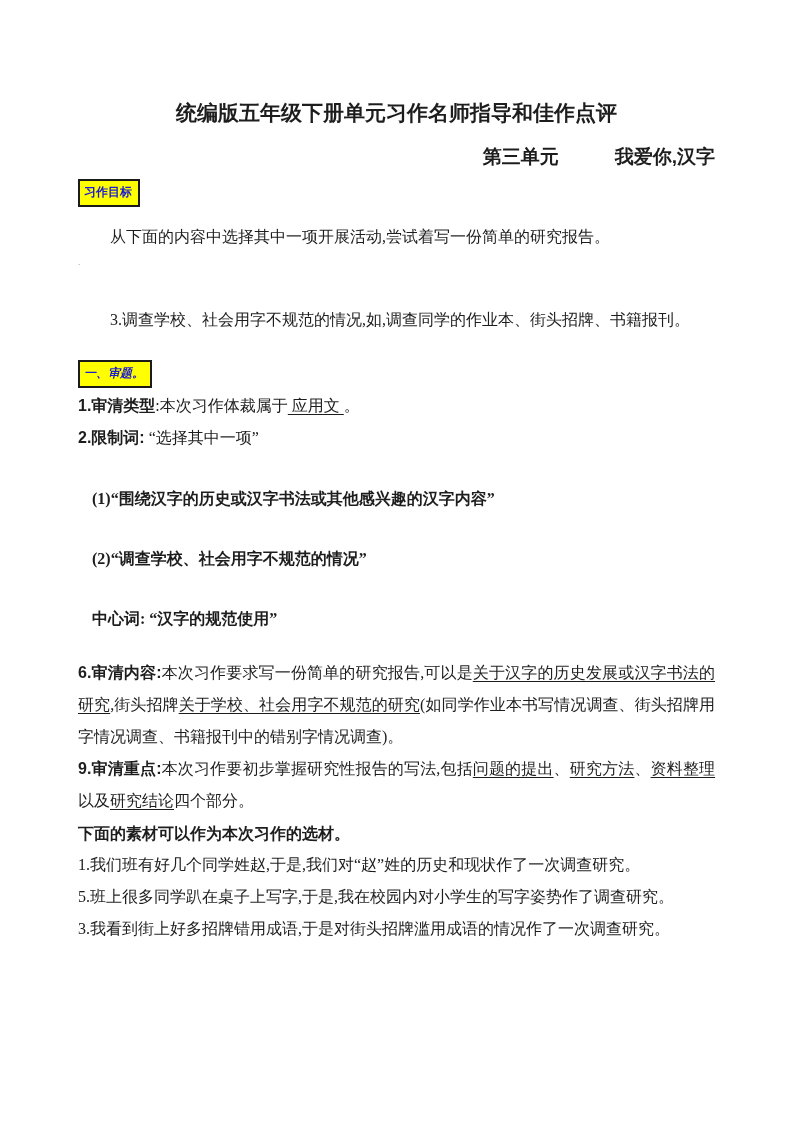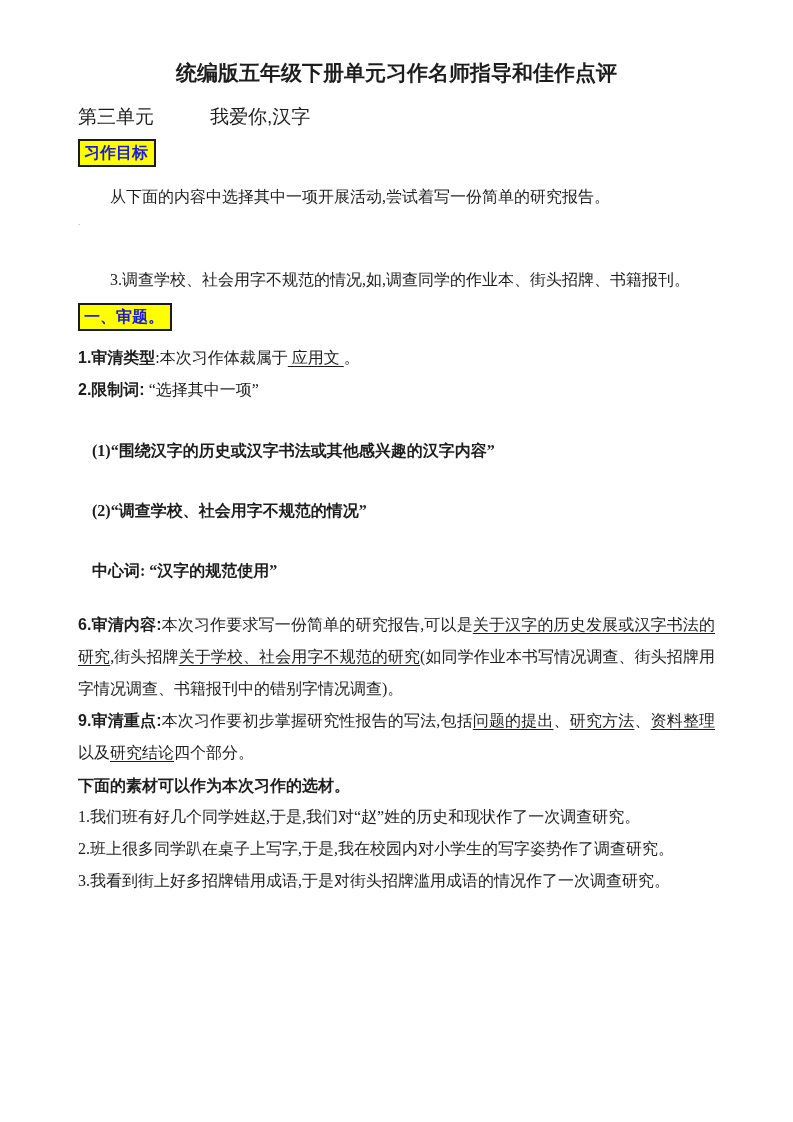--- a/index.html
+++ b/index.html
@@ -6,52 +6,52 @@
     --hl:#ffff00;
     --badge-blue:#1b1bd4;
     --badge-border:#1a1a1a;
     --ink:#1d1d1d;
   }
   html,body{margin:0;padding:0;background:#ffffff;}
   .page{
     position:relative;
     width:793px;height:1122px;
     box-sizing:border-box;
-    padding:60px 78px 0 78px;
+    padding:100px 78px 0 78px;
     background:#ffffff;
     color:var(--ink);
     font-family:"Liberation Serif", serif;
     font-size:16px;
     overflow:hidden;
   }
   .doc-title{
     text-align:center;
     font-family:"Liberation Sans", sans-serif;
     font-weight:bold;
     font-size:21px;
     line-height:26px;
     margin:0;
   }
   .doc-subtitle{
-    text-align:left;
+    text-align:right;
     font-family:"Liberation Sans", sans-serif;
-    font-weight:normal;
+    font-weight:bold;
     font-size:19px;
     line-height:25px;
     margin-top:18px;
   }
   .doc-subtitle .gap{display:inline-block;width:56px;}
   .badge{
     display:inline-block;
     background:var(--hl);
     border:2px solid var(--badge-border);
     color:var(--badge-blue);
     font-family:"Liberation Sans", sans-serif;
     font-weight:bold;
-    font-size:16px;
+    font-size:12px;
     line-height:21px;
     padding:1px 6px 2px 4px;
   }
   .badge-row{line-height:0;}
   .m-goal{margin-top:10px;}
   .p{
     margin:0;
     line-height:21px;
   }
   .indent{text-indent:2em;}
@@ -59,22 +59,22 @@
   .p-intro{margin-top:19px;}
   .p-item1{margin-top:28px;}
   .stray{
     margin-top:10px;
     height:10px;
     font-size:9px;
     line-height:10px;
     color:#8a8a78;
   }
   .p-item2{margin-top:42px;}
-  .m-sec1{margin-top:13px;}
-  .p-type{margin-top:16px;}
+  .m-sec1{margin-top:30px;font-style:italic;}
+  .p-type{margin-top:7px;}
   .p-limit{margin-top:11px;}
   .p-sub1{margin-top:40px;}
   .p-sub2{margin-top:39px;}
   .p-center{margin-top:39px;}
   .p-wrap{
     margin-top:28px;
     line-height:32px;
     text-align:justify;
   }
   .p-focus{margin-top:0;}
@@ -132,17 +132,17 @@
 
   <p class="p p-wrap rich"><span class="b">6.审清内容:</span><span>本次习作要求写一份简单的研究报告,可以是</span><span class="u">关于汉字的历史发展或汉字书法的研究</span><span>,街头招牌</span><span class="u">关于学校、社会用字不规范的研究</span><span>(如同学作业本书写情况调查、街头招牌用字情况调查、书籍报刊中的错别字情况调查)。</span></p>
 
   <p class="p p-wrap p-focus rich"><span class="b">9.审清重点:</span><span>本次习作要初步掌握研究性报告的写法,包括</span><span class="u">问题的提出</span><span>、</span><span class="u">研究方法</span><span>、</span><span class="u">资料整理</span><span>以及</span><span class="u">研究结论</span><span>四个部分。</span></p>
 
 
   <p class="p p-lead">下面的素材可以作为本次习作的选材。</p>
 
   <div class="sel-list">
     <p class="p sel-item">1.我们班有好几个同学姓赵,于是,我们对“赵”姓的历史和现状作了一次调查研究。</p>
-    <p class="p sel-item">2.班上很多同学趴在桌子上写字,于是,我在校园内对小学生的写字姿势作了调查研究。</p>
+    <p class="p sel-item">5.班上很多同学趴在桌子上写字,于是,我在校园内对小学生的写字姿势作了调查研究。</p>
     <p class="p sel-item">3.我看到街上好多招牌错用成语,于是对街头招牌滥用成语的情况作了一次调查研究。</p>
   </div>
 
 </div>
 
 </body></html>

